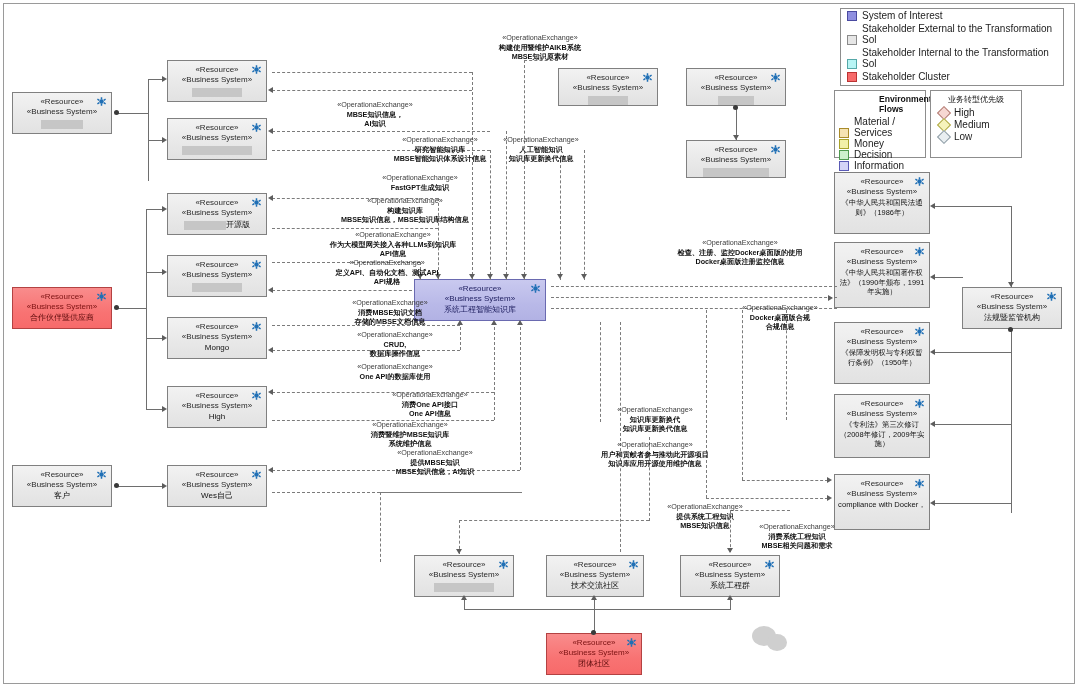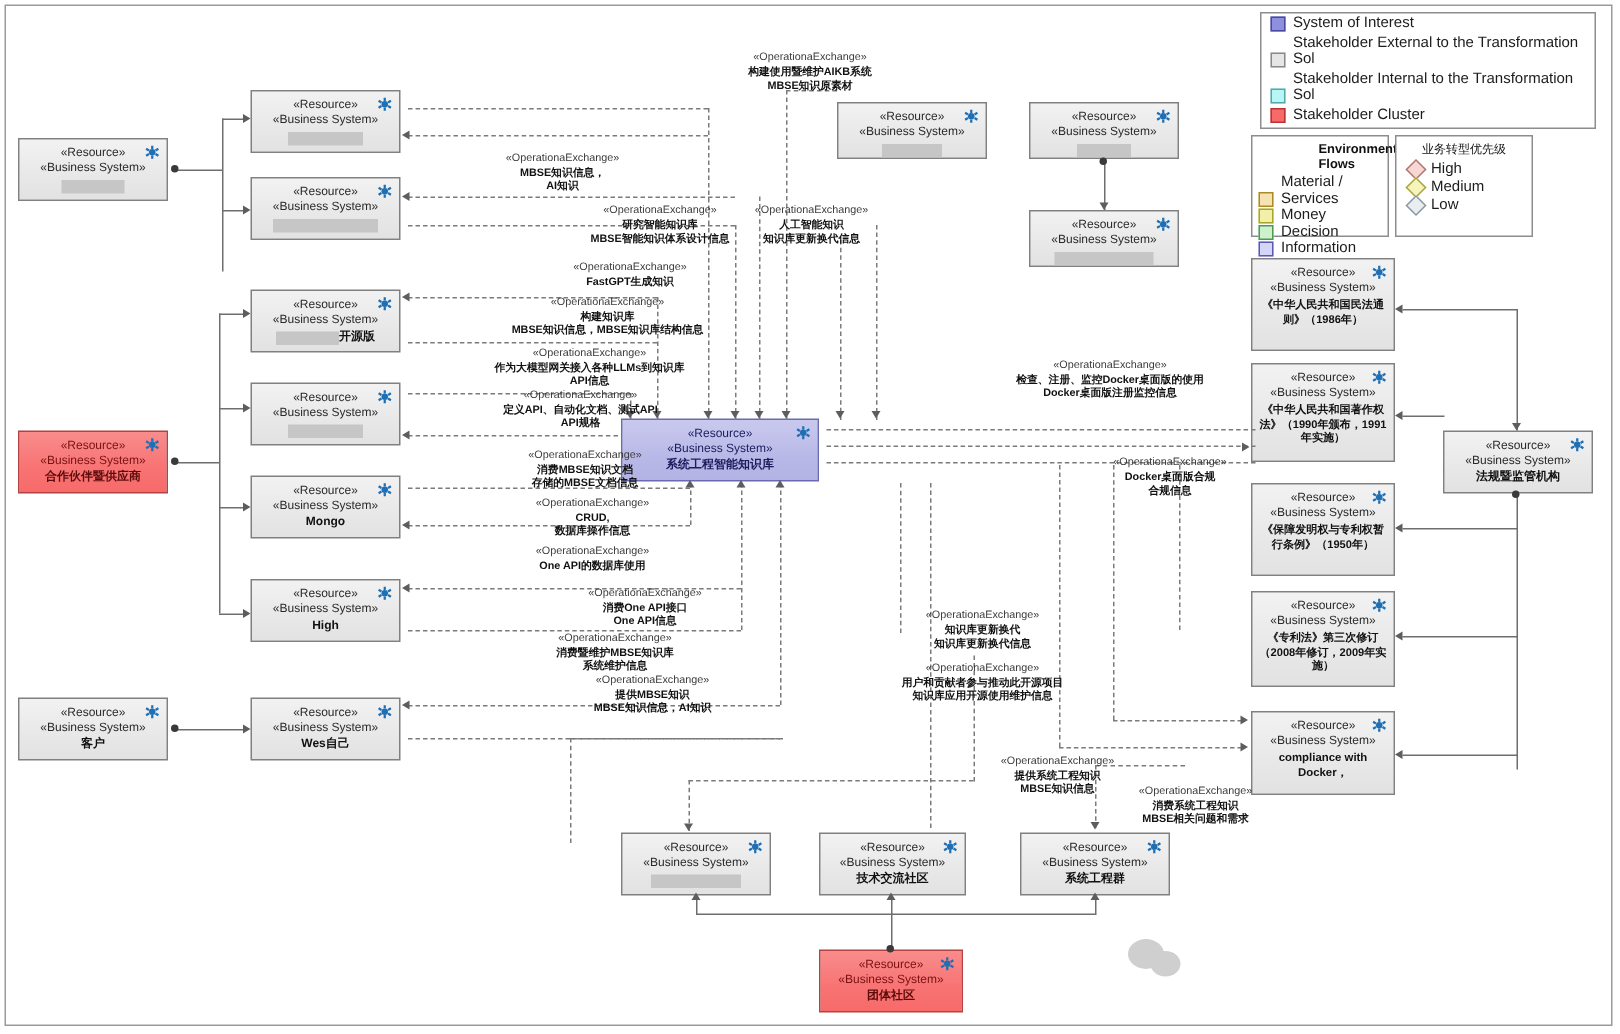--- a/index.html
+++ b/index.html
@@ -46,21 +46,21 @@
     position:absolute;box-sizing:border-box;
     border:1px solid #808080;
     background:linear-gradient(180deg,#f2f2f2 0%,#e8e8e8 60%,#e2e2e2 100%);
     font-size:8px;color:#222;
     text-align:center;
     padding-top:4px;
     line-height:1.25;
     overflow:hidden;
   }
   .node .l1,.node .l2{display:block;font-size:8px;color:#2a2a2a;}
-  .node .l3{display:block;font-size:8px;font-weight:bold;color:#111;margin-top:1px;padding:0 3px;}
+  .node .l3{display:block;font-size:8px;font-weight:normal;color:#111;margin-top:1px;padding:0 3px;}
   .node.soi{
     background:linear-gradient(180deg,#c9c9ef 0%,#b9b9e8 60%,#b2b2e4 100%);
     border-color:#6a6ab0;
   }
   .node.soi .l1,.node.soi .l2,.node.soi .l3{color:#1d1d5e;}
   .node.cluster{
     background:linear-gradient(180deg,#f98c8c 0%,#f87373 60%,#f76a6a 100%);
     border-color:#b34242;
   }
   .node.cluster .l1,.node.cluster .l2{color:#7a1111;}

